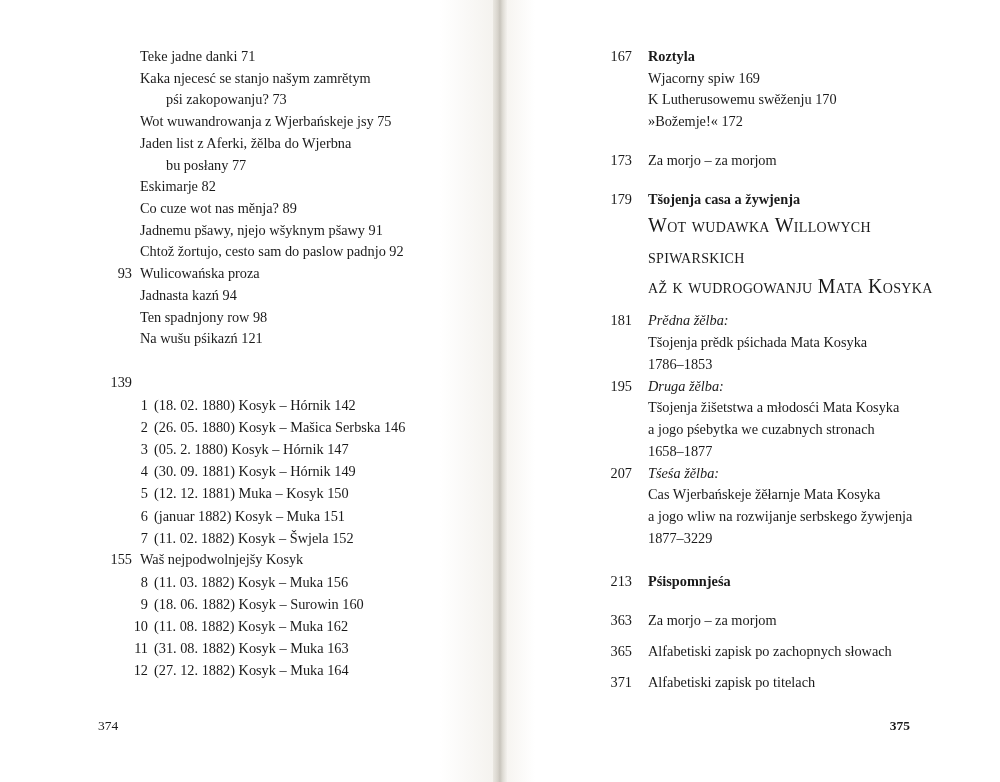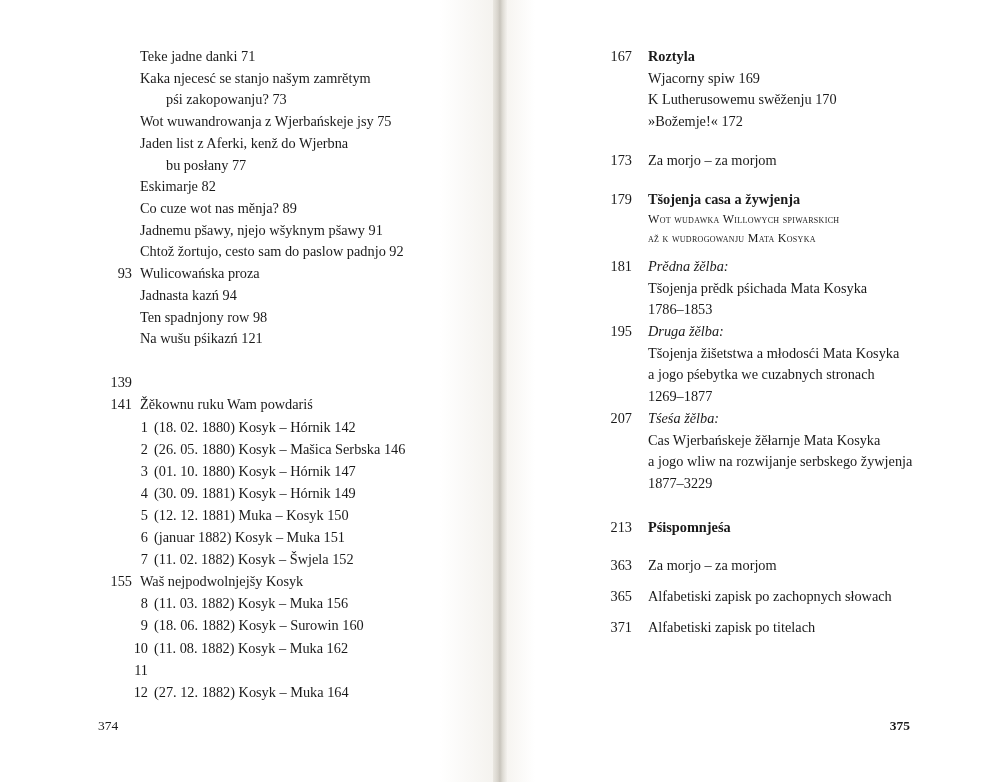--- a/index.html
+++ b/index.html
@@ -73,21 +73,21 @@
   .txt { flex: 1 1 auto; }
   .bold { font-weight: bold; }
   .italic { font-style: italic; }
   .hang { padding-left: 26px; }
   .gap-sm { height: 9px; }
   .gap-md { height: 17px; }
   .gap-lg { height: 22px; }
 
   .smallcaps {
     font-variant: small-caps;
-    font-size: 12px;
+    font-size: 20px;
     letter-spacing: 0.3px;
   }
   .letters-row {
     display: flex;
     align-items: baseline;
     font-size: 14.3px;
     line-height: 1.55;
     padding-left: 30px;
   }
   .letters-row .lnum {
@@ -124,21 +124,21 @@
       <div class="entry">
         <span class="num"></span>
         <span class="txt hang">pśi zakopowanju?  73</span>
       </div>
       <div class="entry">
         <span class="num"></span>
         <span class="txt">Wot wuwandrowanja z Wjerbańskeje jsy  75</span>
       </div>
       <div class="entry">
         <span class="num"></span>
-        <span class="txt">Jaden list z Aferki, kenž do Wjerbna</span>
+        <span class="txt">Jaden list z Aferki, žělba do Wjerbna</span>
       </div>
       <div class="entry">
         <span class="num"></span>
         <span class="txt hang">bu posłany  77</span>
       </div>
       <div class="entry">
         <span class="num"></span>
         <span class="txt">Eskimarje  82</span>
       </div>
       <div class="entry">
@@ -168,36 +168,32 @@
       <div class="entry">
         <span class="num"></span>
         <span class="txt">Na wušu pśikazń  121</span>
       </div>
 
       <div class="gap-lg"></div>
 
       <div class="entry">
         <span class="num">139</span>
       </div>
-      <div class="entry">
-        <span class="num">141</span>
-        <span class="txt">Žěkownu ruku Wam powdariś</span>
-      </div>
 
       <div class="letters-row">
         <span class="lnum">1</span>
         <span class="txt">(18. 02. 1880) Kosyk – Hórnik  142</span>
       </div>
       <div class="letters-row">
         <span class="lnum">2</span>
         <span class="txt">(26. 05. 1880) Kosyk – Mašica Serbska  146</span>
       </div>
       <div class="letters-row">
         <span class="lnum">3</span>
-        <span class="txt">(01. 10. 1880) Kosyk – Hórnik  147</span>
+        <span class="txt">(05. 2. 1880) Kosyk – Hórnik  147</span>
       </div>
       <div class="letters-row">
         <span class="lnum">4</span>
         <span class="txt">(30. 09. 1881) Kosyk – Hórnik  149</span>
       </div>
       <div class="letters-row">
         <span class="lnum">5</span>
         <span class="txt">(12. 12. 1881) Muka – Kosyk  150</span>
       </div>
       <div class="letters-row">
@@ -221,20 +217,21 @@
       <div class="letters-row">
         <span class="lnum">9</span>
         <span class="txt">(18. 06. 1882) Kosyk – Surowin  160</span>
       </div>
       <div class="letters-row">
         <span class="lnum">10</span>
         <span class="txt">(11. 08. 1882) Kosyk – Muka  162</span>
       </div>
       <div class="letters-row">
         <span class="lnum">11</span>
+        <span class="txt">(31. 08. 1882) Kosyk – Muka  163</span>
       </div>
       <div class="letters-row">
         <span class="lnum">12</span>
         <span class="txt">(27. 12. 1882) Kosyk – Muka  164</span>
       </div>
 
     </div>
     <div class="folio folio-left">374</div>
   </div>
 
@@ -302,21 +299,21 @@
       <div class="entry">
         <span class="num-wide"></span>
         <span class="txt">Tšojenja žišetstwa a młodosći Mata Kosyka</span>
       </div>
       <div class="entry">
         <span class="num-wide"></span>
         <span class="txt">a jogo pśebytka we cuzabnych stronach</span>
       </div>
       <div class="entry">
         <span class="num-wide"></span>
-        <span class="txt">1269–1877</span>
+        <span class="txt">1658–1877</span>
       </div>
 
       <div class="entry">
         <span class="num-wide">207</span>
         <span class="txt italic">Tśeśa žělba:</span>
       </div>
       <div class="entry">
         <span class="num-wide"></span>
         <span class="txt">Cas Wjerbańskeje žěłarnje Mata Kosyka</span>
       </div>

